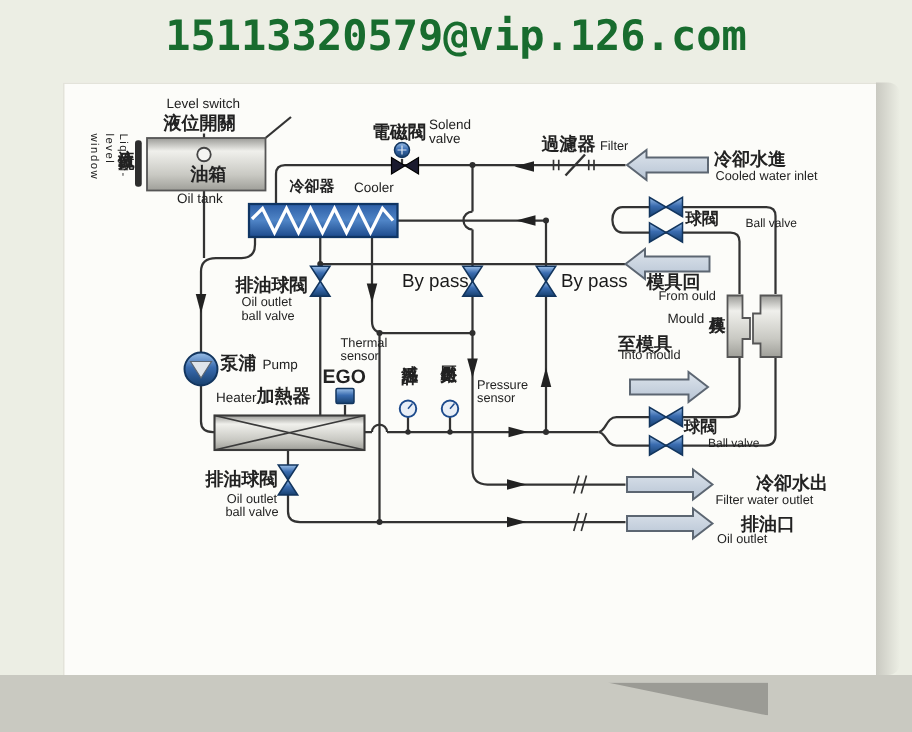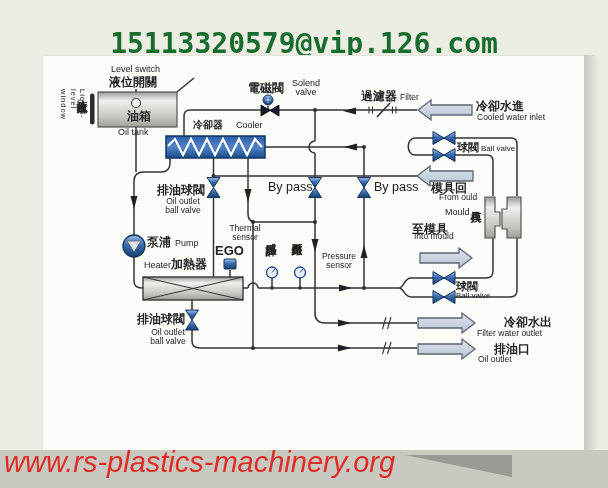--- a/index.html
+++ b/index.html
@@ -1,38 +1,38 @@
 <!DOCTYPE html>
 <html><head>
 <meta charset="utf-8">
 <style>
   html,body{margin:0;padding:0;}
   .page{position:relative;width:608px;height:488px;background:#eceee4;overflow:hidden;
         font-family:"Liberation Sans",sans-serif;}
   .header-text{position:absolute;left:0;top:7px;width:608px;text-align:center;
         font-family:"DejaVu Sans Mono",monospace;font-weight:bold;font-size:28px;
-        letter-spacing:0px;color:#186c2e;margin-top:20px;}
+        letter-spacing:0px;color:#186c2e;}
   .sheet{position:absolute;left:42px;top:55px;width:542px;height:395px;
         background:#fcfcf9;border:1px solid #e3e3da;}
   .shadow-right{position:absolute;left:584px;top:55px;width:16px;height:395px;
         background:linear-gradient(to right,#c9c9c1,#eceee4);border-radius:0 8px 8px 0;}
   .footer-strip{position:absolute;left:0;top:450px;width:608px;height:38px;background:#c9c9c1;}
   .fold{position:absolute;left:405px;top:455px;width:107px;height:22px;
         background:#9b9b95;clip-path:polygon(0 0,100% 0,100% 100%);}
   .footer-text{position:absolute;left:4px;top:446px;font-style:italic;font-size:29px;
         color:#e12b25;letter-spacing:0px;white-space:nowrap;}
   svg.diag{position:absolute;left:0;top:0;}
   .lbl{position:absolute;color:#222;line-height:1.1;white-space:nowrap;z-index:5;}
-  .zh{font-weight:bold;font-size:11px;}
+  .zh{font-weight:bold;font-size:11px;font-family:Liberation Mono, monospace;}
   .zh12{font-weight:bold;font-size:12px;}
   .zh13{font-weight:bold;font-size:10px;}
   .en{font-size:8.5px;}
-  .en8{font-size:8px;}
+  .en8{font-size:8px;margin-left:16px;}
   .en9{font-size:9px;}
-  .wrap{white-space:normal;line-height:1.05;text-align:center;}
+  .wrap{white-space:normal;line-height:1.05;}
   .vert{writing-mode:vertical-rl;white-space:normal;letter-spacing:1px;}
   .byp{font-size:12.5px;color:#1a1a1a;}
 </style>
 </head>
 <body>
 
 <div class="page">
 
   <div class="header-text">15113320579@vip.126.com</div>
 
@@ -256,14 +256,13 @@
   <div class="lbl en8" style="left:456px;top:292px;">Ball valve</div>
 
   <div class="lbl zh12" style="left:137px;top:313px;">排油球閥</div>
   <div class="lbl en wrap" style="left:146px;top:328px;width:44px;text-align:center;">Oil outlet ball valve</div>
 
   <div class="lbl zh12" style="left:474px;top:316px;padding-left:30px;">冷卻水出</div>
   <div class="lbl en" style="left:477px;top:329px;">Filter water outlet</div>
   <div class="lbl zh12" style="left:474px;top:343px;margin-left:20px;">排油口</div>
   <div class="lbl en" style="left:478px;top:355px;">Oil outlet</div>
 
-  <div class="footer-text">www.rs-plastics-machinery.org</div>
 </div>
 
 </body></html>

